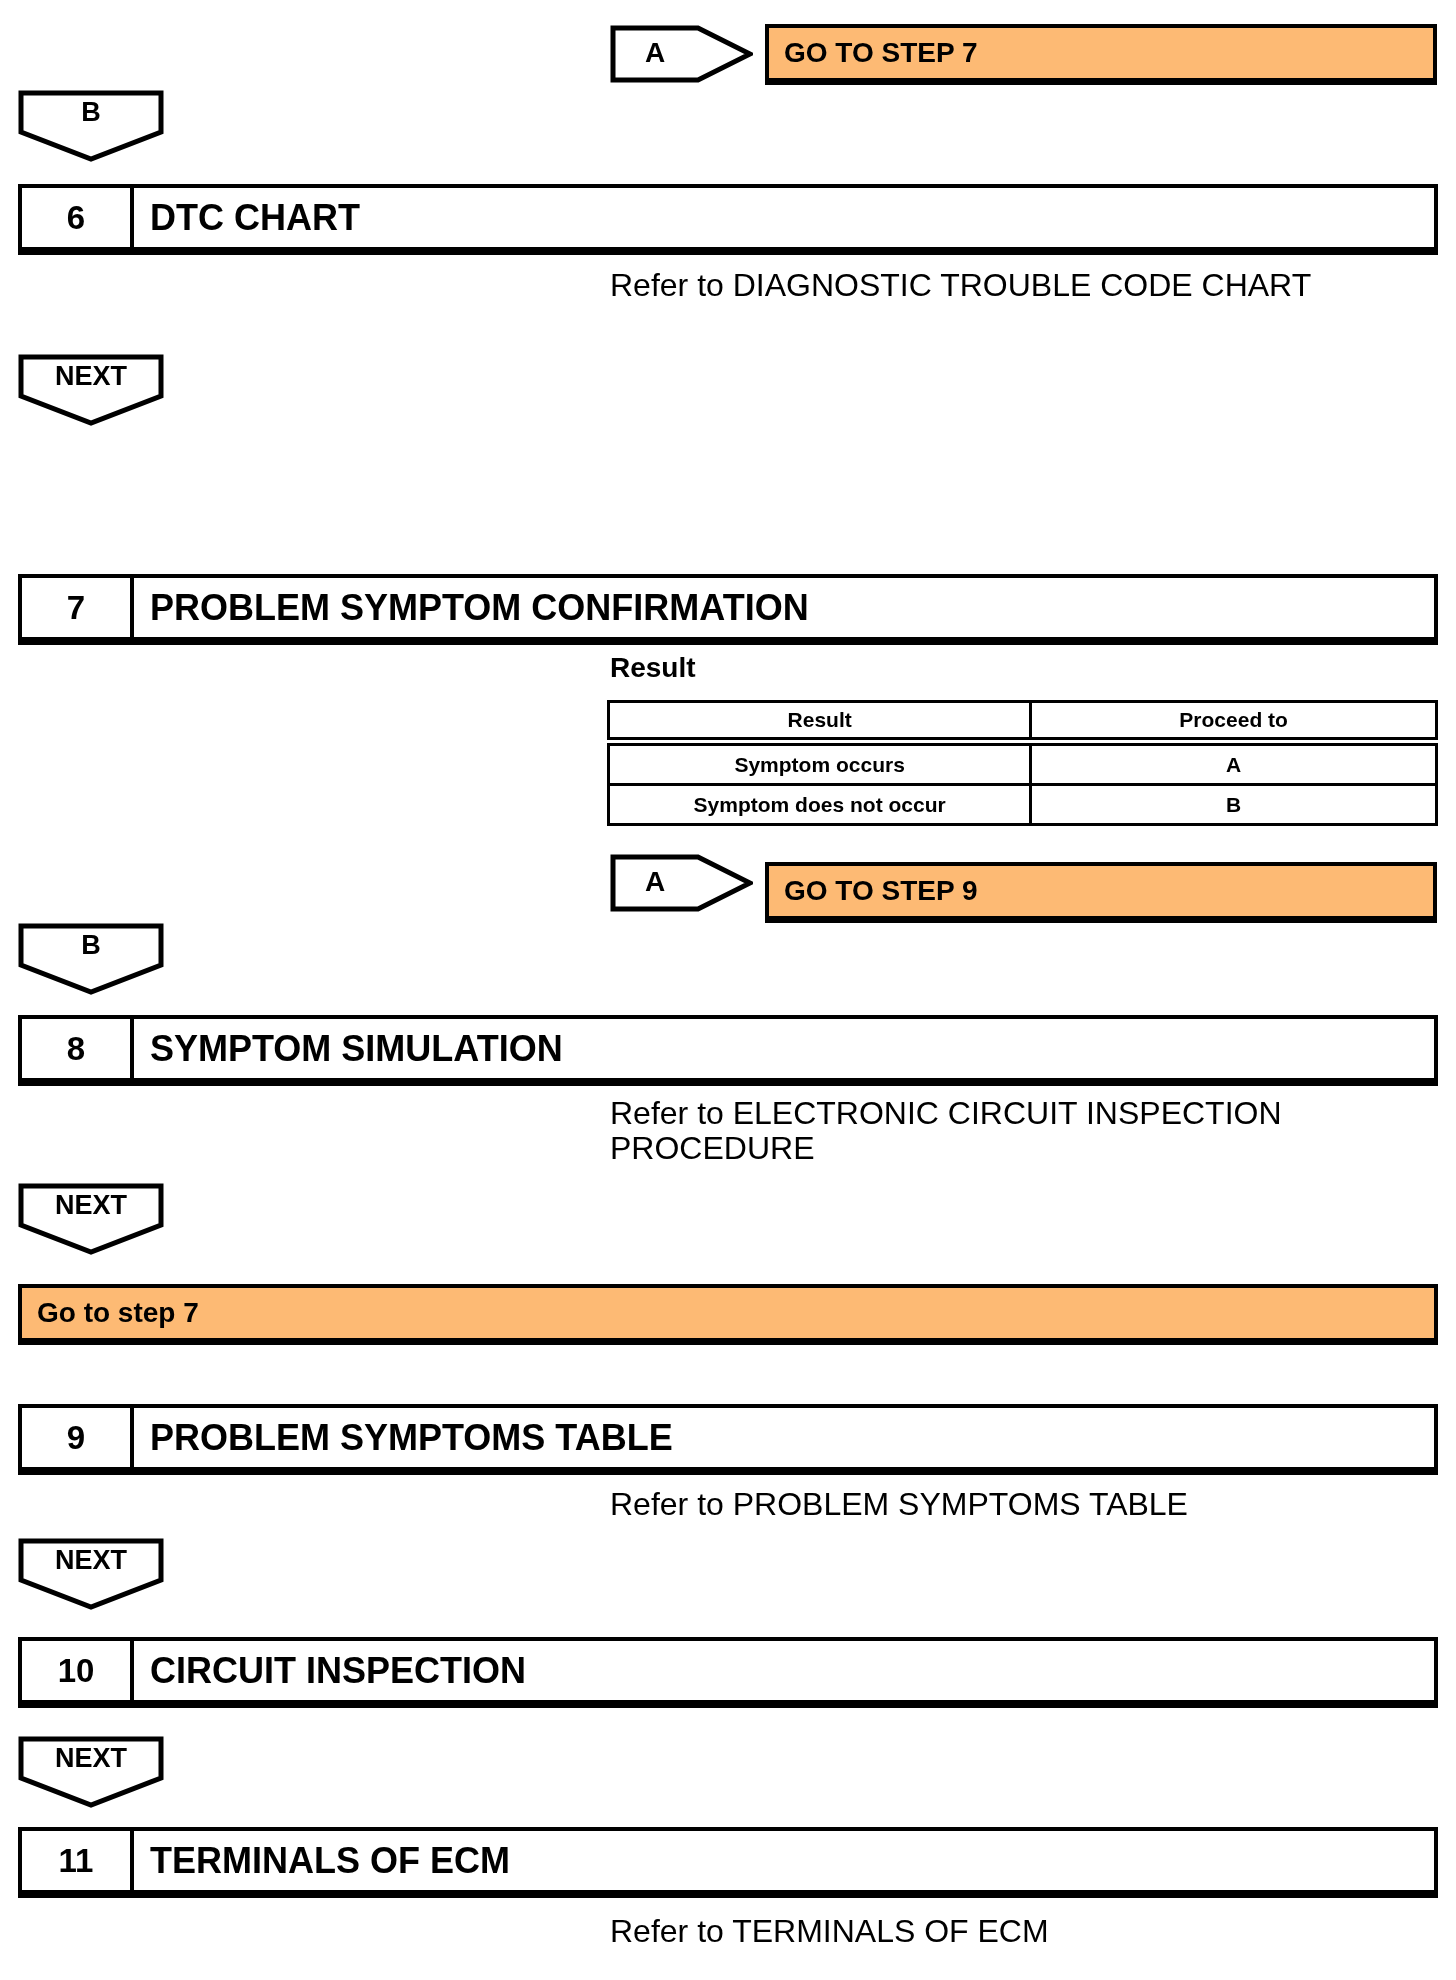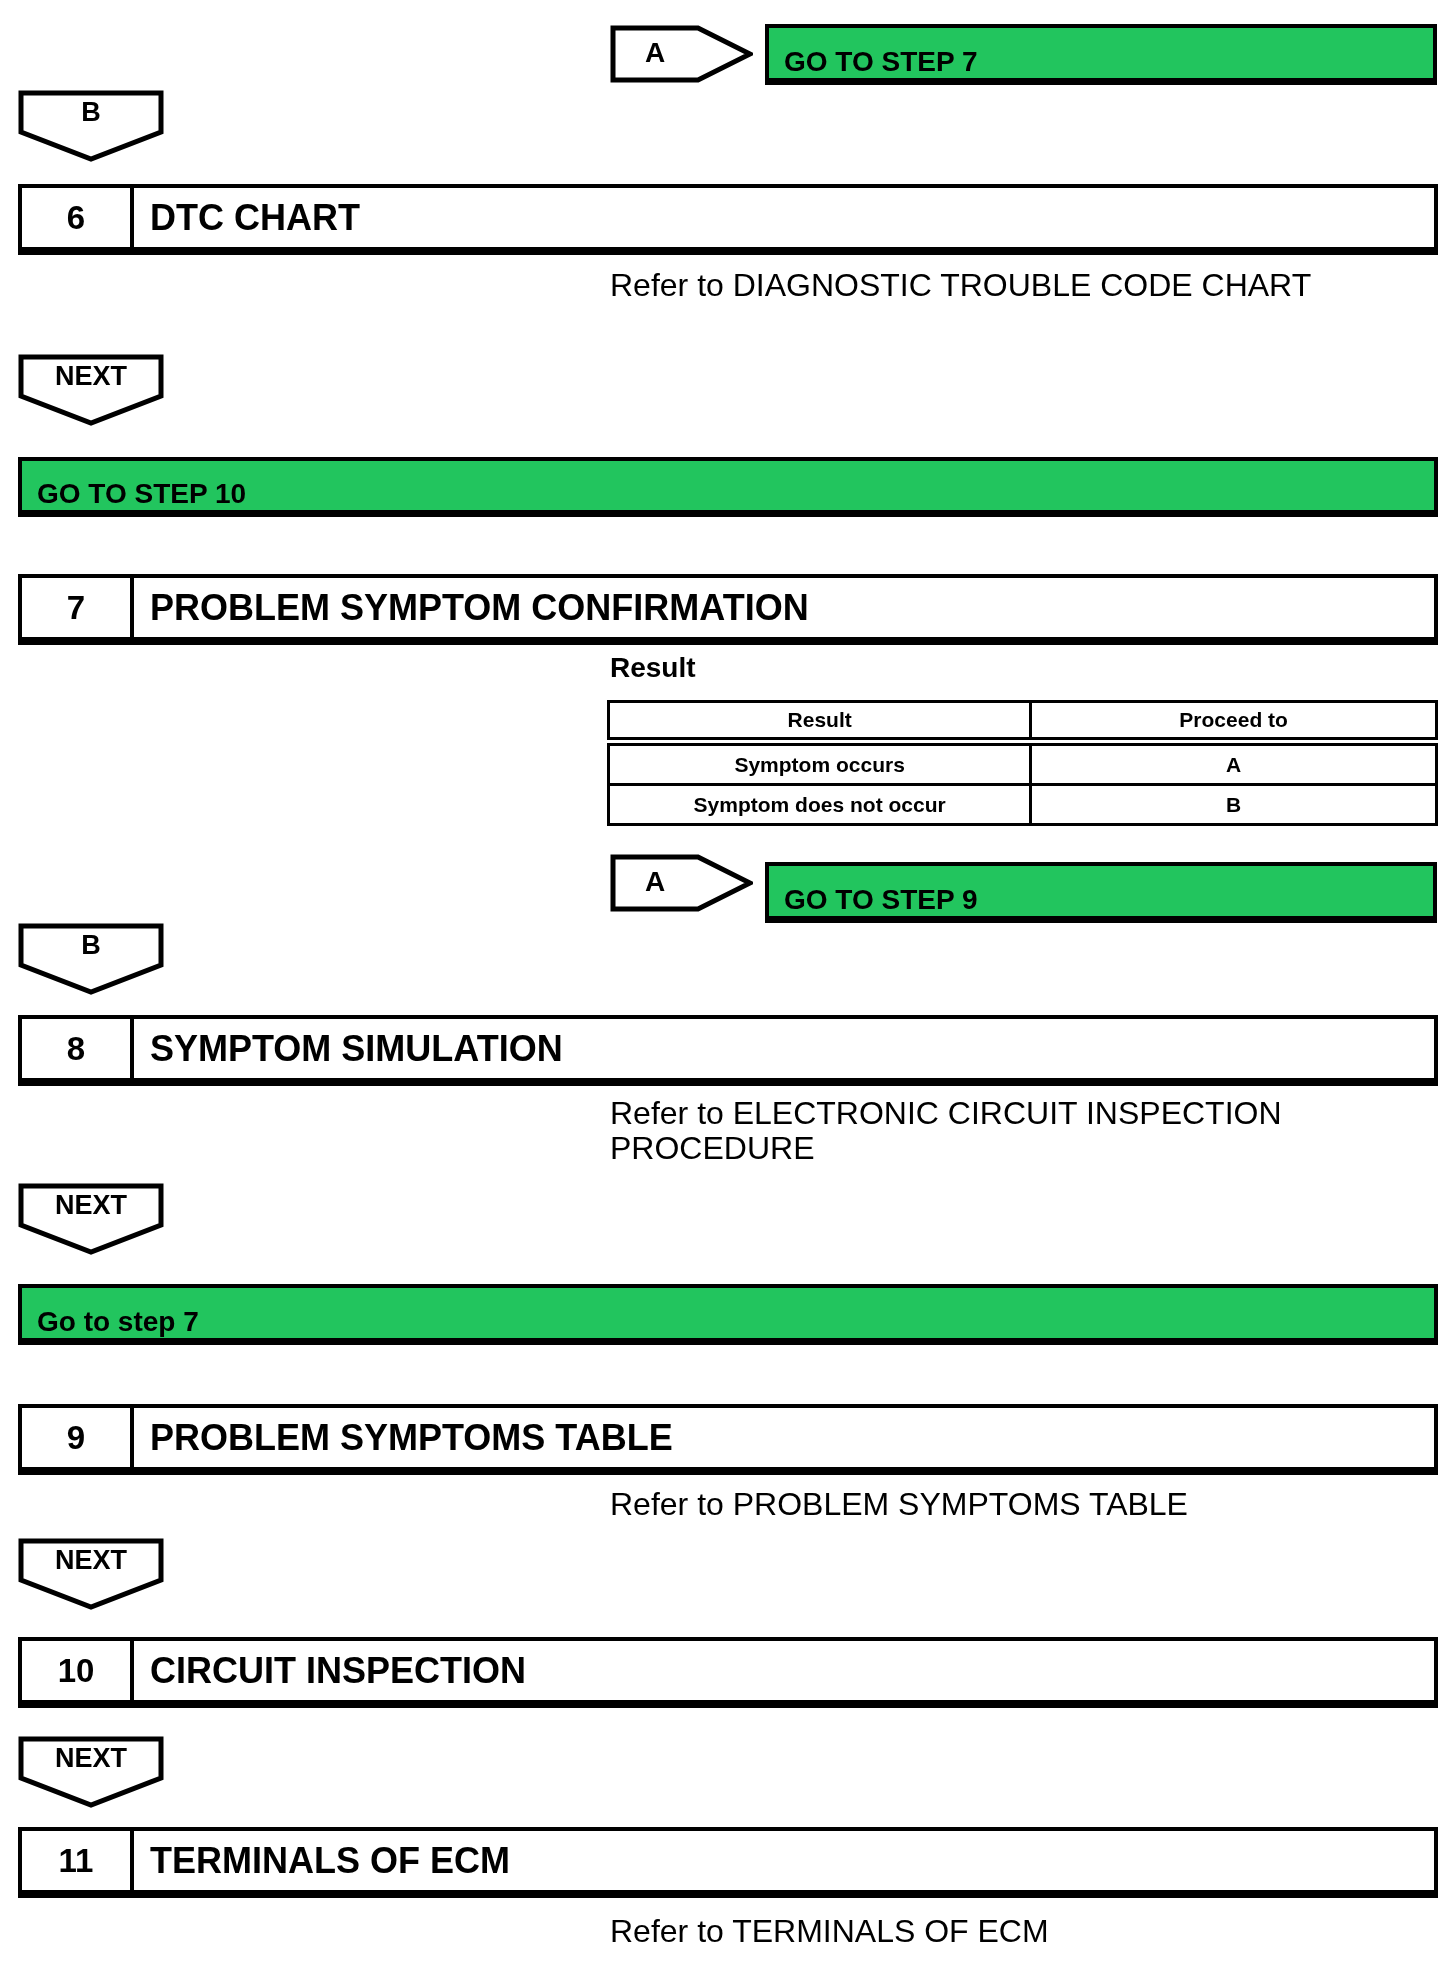--- a/index.html
+++ b/index.html
@@ -86,23 +86,23 @@
     font-size: 36px;
     white-space: nowrap;
   }
 
   
   .goto-box {
     position: absolute;
     box-sizing: border-box;
     border: 4px solid #000;
     border-bottom-width: 7px;
-    background: #22c55e;
-    display: flex;
-    align-items: flex-end;
+    background: #fdba74;
+    display: flex;
+    align-items: center;
     padding-left: 15px;
     font-weight: bold;
     font-size: 28px;
     white-space: nowrap;
   }
   .goto-wide { left: 18px; width: 1420px; height: 60px; }
   .goto-half { left: 765px; width: 672px; height: 61px; }
 
   
   .refer {
@@ -172,23 +172,20 @@
   </div>
   <div class="refer" style="top:268px;">Refer to DIAGNOSTIC TROUBLE CODE CHART</div>
 
   <div class="pent-down" style="top:354px;">
     <svg width="146" height="72" viewBox="0 0 146 72">
       <polygon points="3,3 143,3 143,42 73,69 3,42" fill="#ffffff" stroke="#000000" stroke-width="5"></polygon>
     </svg>
     <span class="pent-label">NEXT</span>
   </div>
 
-  <div class="goto-box goto-wide" style="top:457px;">
-    <span>GO TO STEP 10</span>
-  </div>
 
   <div class="step-bar" style="top:574px;">
     <div class="step-num">7</div>
     <div class="step-title">PROBLEM SYMPTOM CONFIRMATION</div>
   </div>
 
   <div class="result-heading" style="top:652px;">Result</div>
   <table class="result-table">
     <thead>
       <tr>

